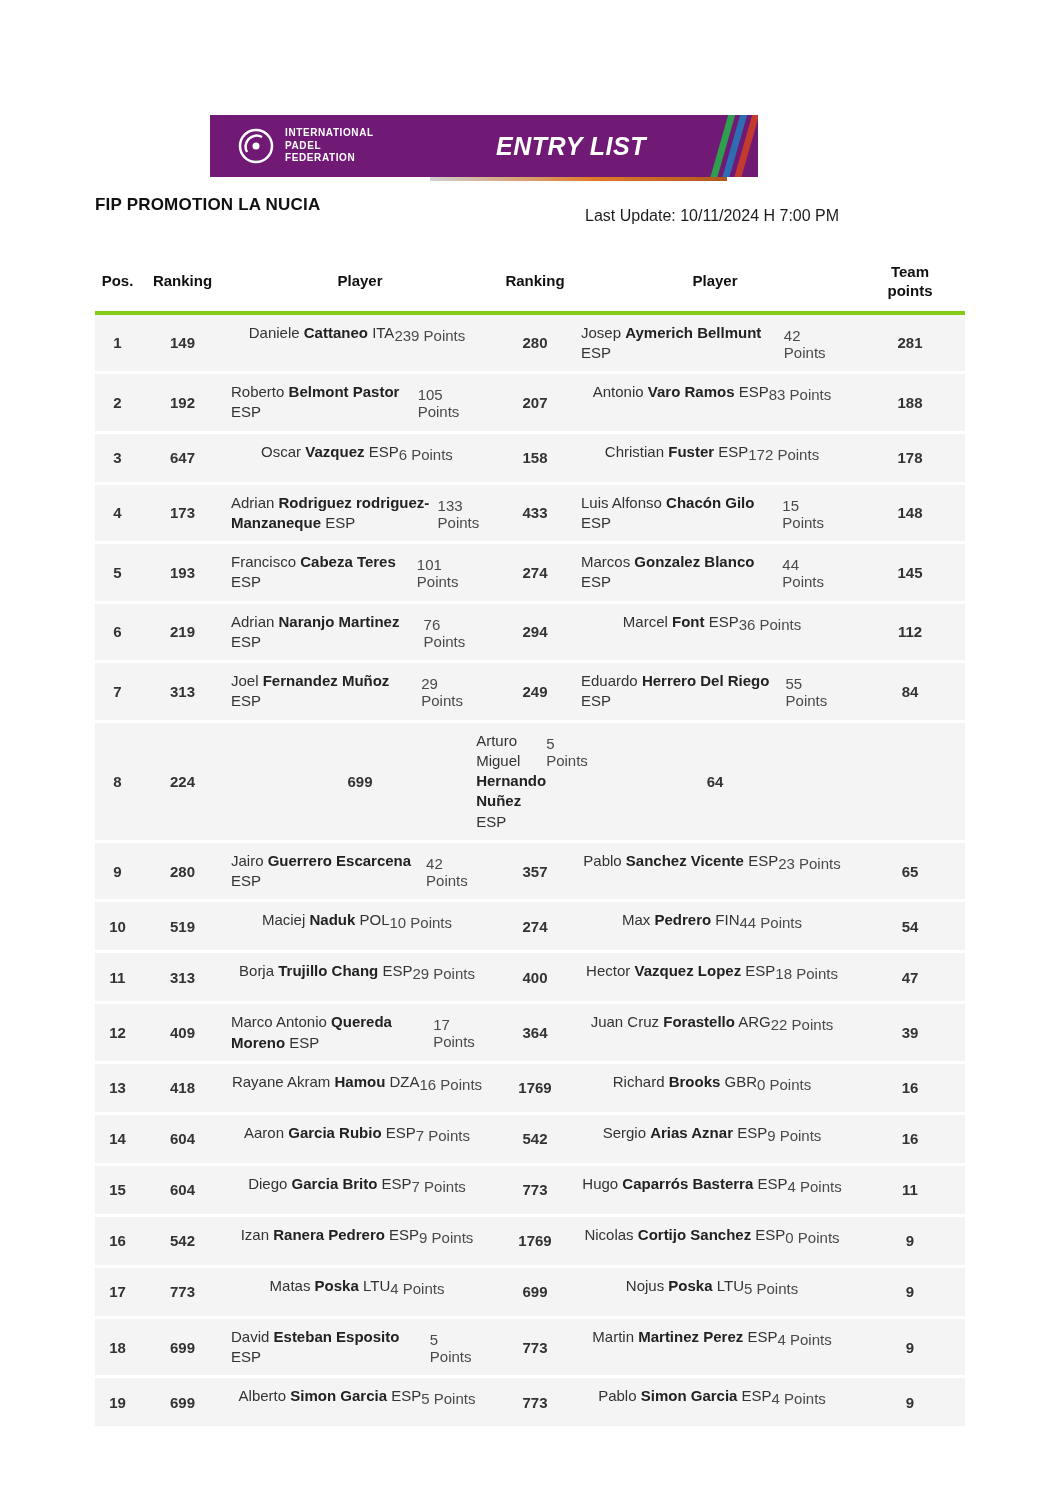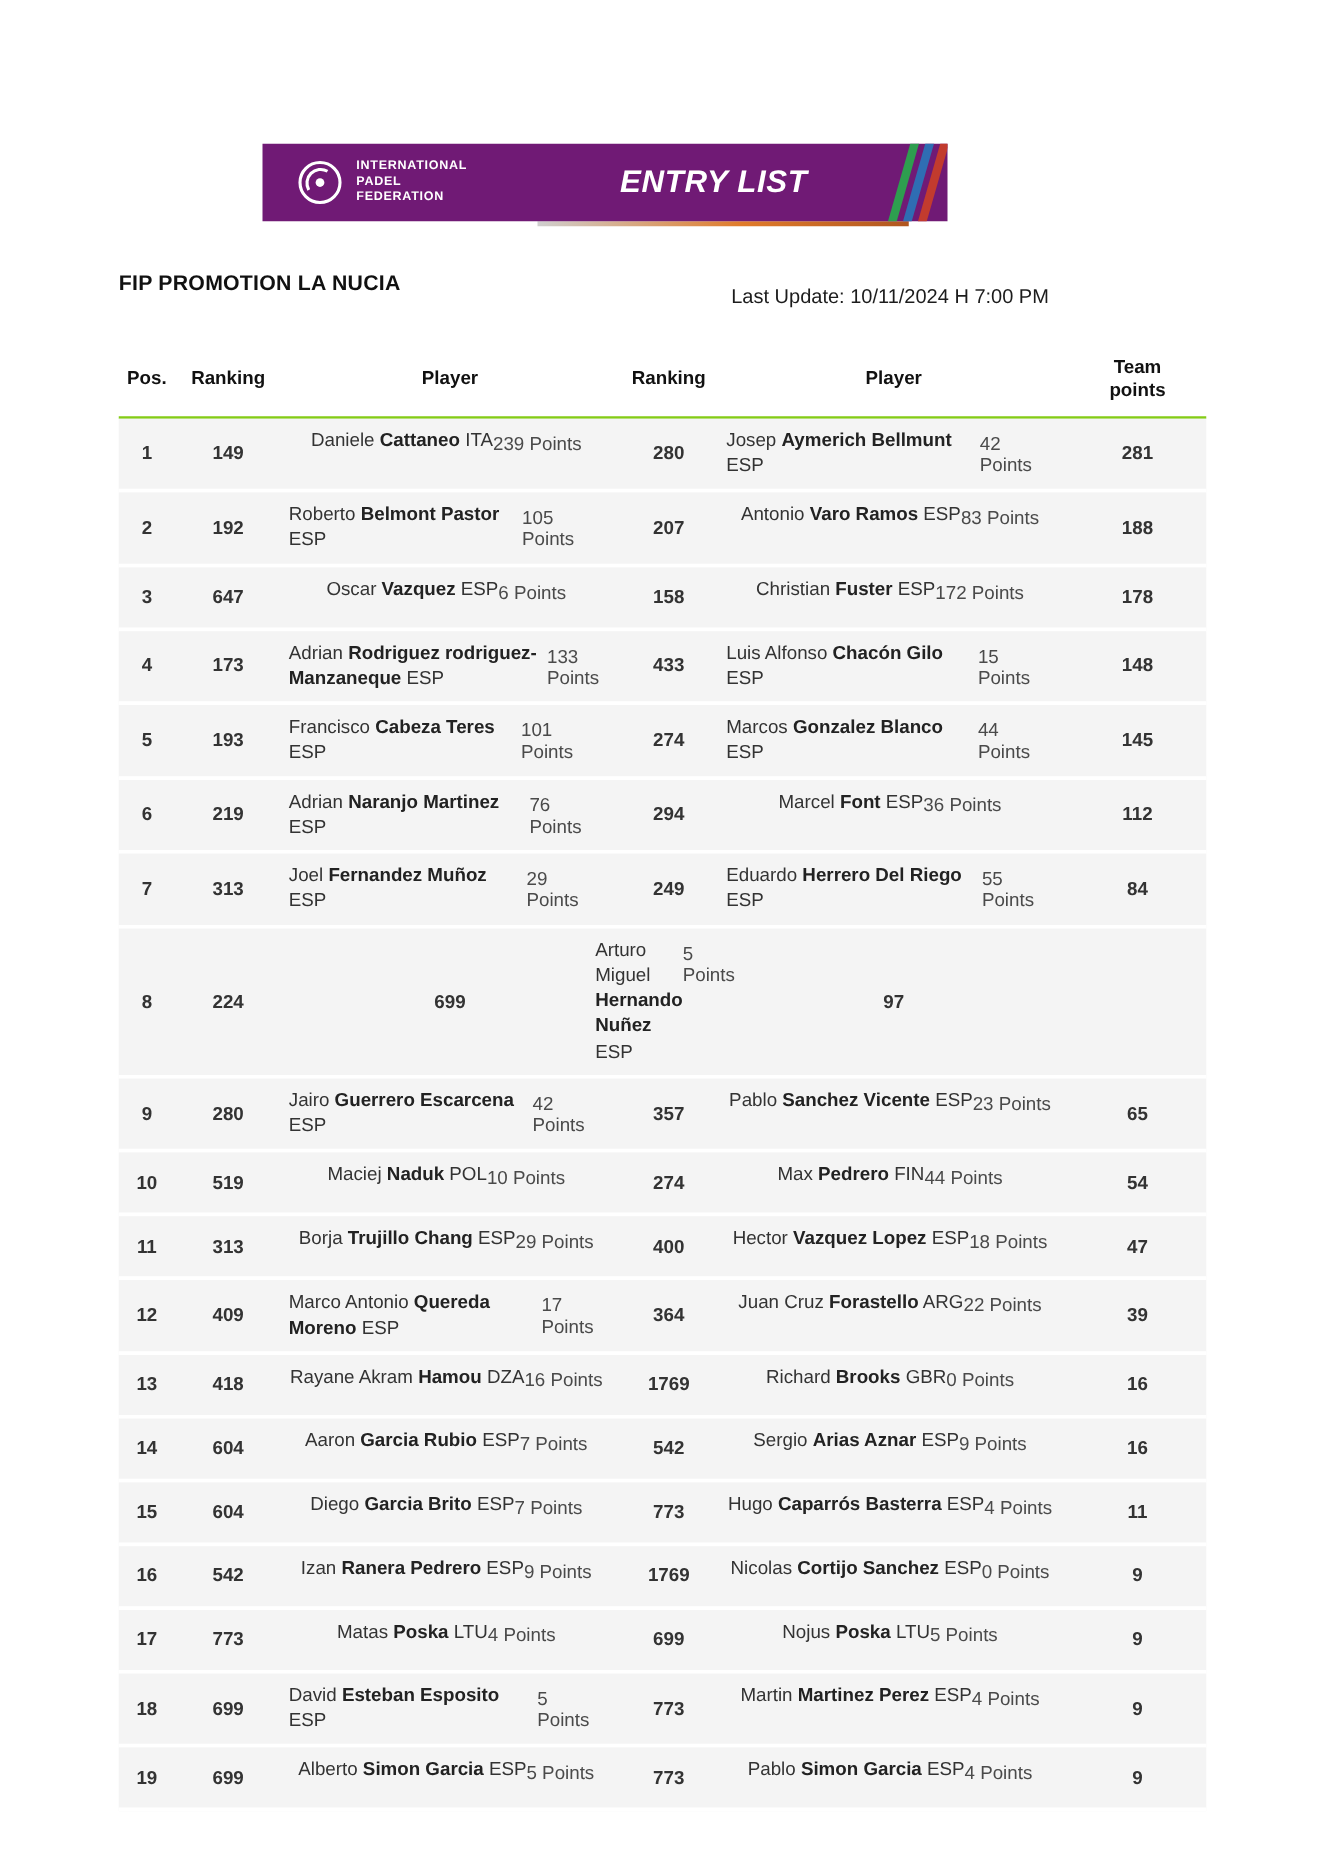--- a/index.html
+++ b/index.html
@@ -29,31 +29,31 @@
   .stripes { position:absolute; right:8px; top:-4px; height:72px; display:flex; gap:5px; }
   .stripe { width:7px; height:100%; transform:skewX(-16deg); }
   .stripe.s1 { background:#2e9e4f; }
   .stripe.s2 { background:#2f6db3; }
   .stripe.s3 { background:#c23b2e; }
   .banner-underline {
     margin-left:430px; width:297px; height:4px;
     background:linear-gradient(90deg,#cfcfcf 0%,#e07b2a 55%,#b0561f 100%);
   }
   
-  .titlebar { position:relative; margin-top:36px; height:22px; }
+  .titlebar { position:relative; margin-top:14px; height:22px; }
   .doc-title { position:absolute; left:95px; top:0; font-size:17px; font-weight:bold; color:#111; letter-spacing:0.2px; }
   .last-update { position:absolute; left:585px; top:12px; font-size:16px; color:#1c1c1c; }
   
   .table { margin:42px 93px 0 95px; }
   .thead, .trow {
     display:grid;
     grid-template-columns:45px 85px 270px 80px 280px 110px;
   }
   .thead {
-    border-bottom:2px solid #84cc16;
+    border-bottom:4px solid #84cc16;
     padding:4px 0 10px 0;
     align-items:center;
   }
   .th { font-weight:bold; font-size:15px; text-align:center; color:#111; line-height:1.25; }
   .th-team { padding:0 22px; }
   .trow {
     background:#f4f4f4;
     border-bottom:3px solid #ffffff;
     min-height:51px;
     padding:6px 0;
@@ -217,21 +217,21 @@
   </div>
 
   <div class="trow">
     <div class="td td-pos">8</div>
     <div class="td td-rank">224</div>
     <div class="td td-rank">699</div>
     <div class="td td-player">
       <div class="pname"><span class="fn">Arturo Miguel</span> <span class="ln">Hernando Nuñez</span> <span class="cc">ESP</span></div>
       <div class="ppts">5 Points</div>
     </div>
-    <div class="td td-team">97</div>
+    <div class="td td-team">64</div>
   </div>
 
   <div class="trow">
     <div class="td td-pos">9</div>
     <div class="td td-rank">280</div>
     <div class="td td-player">
       <div class="pname"><span class="fn">Jairo</span> <span class="ln">Guerrero Escarcena</span> <span class="cc">ESP</span></div>
       <div class="ppts">42 Points</div>
     </div>
     <div class="td td-rank">357</div>

